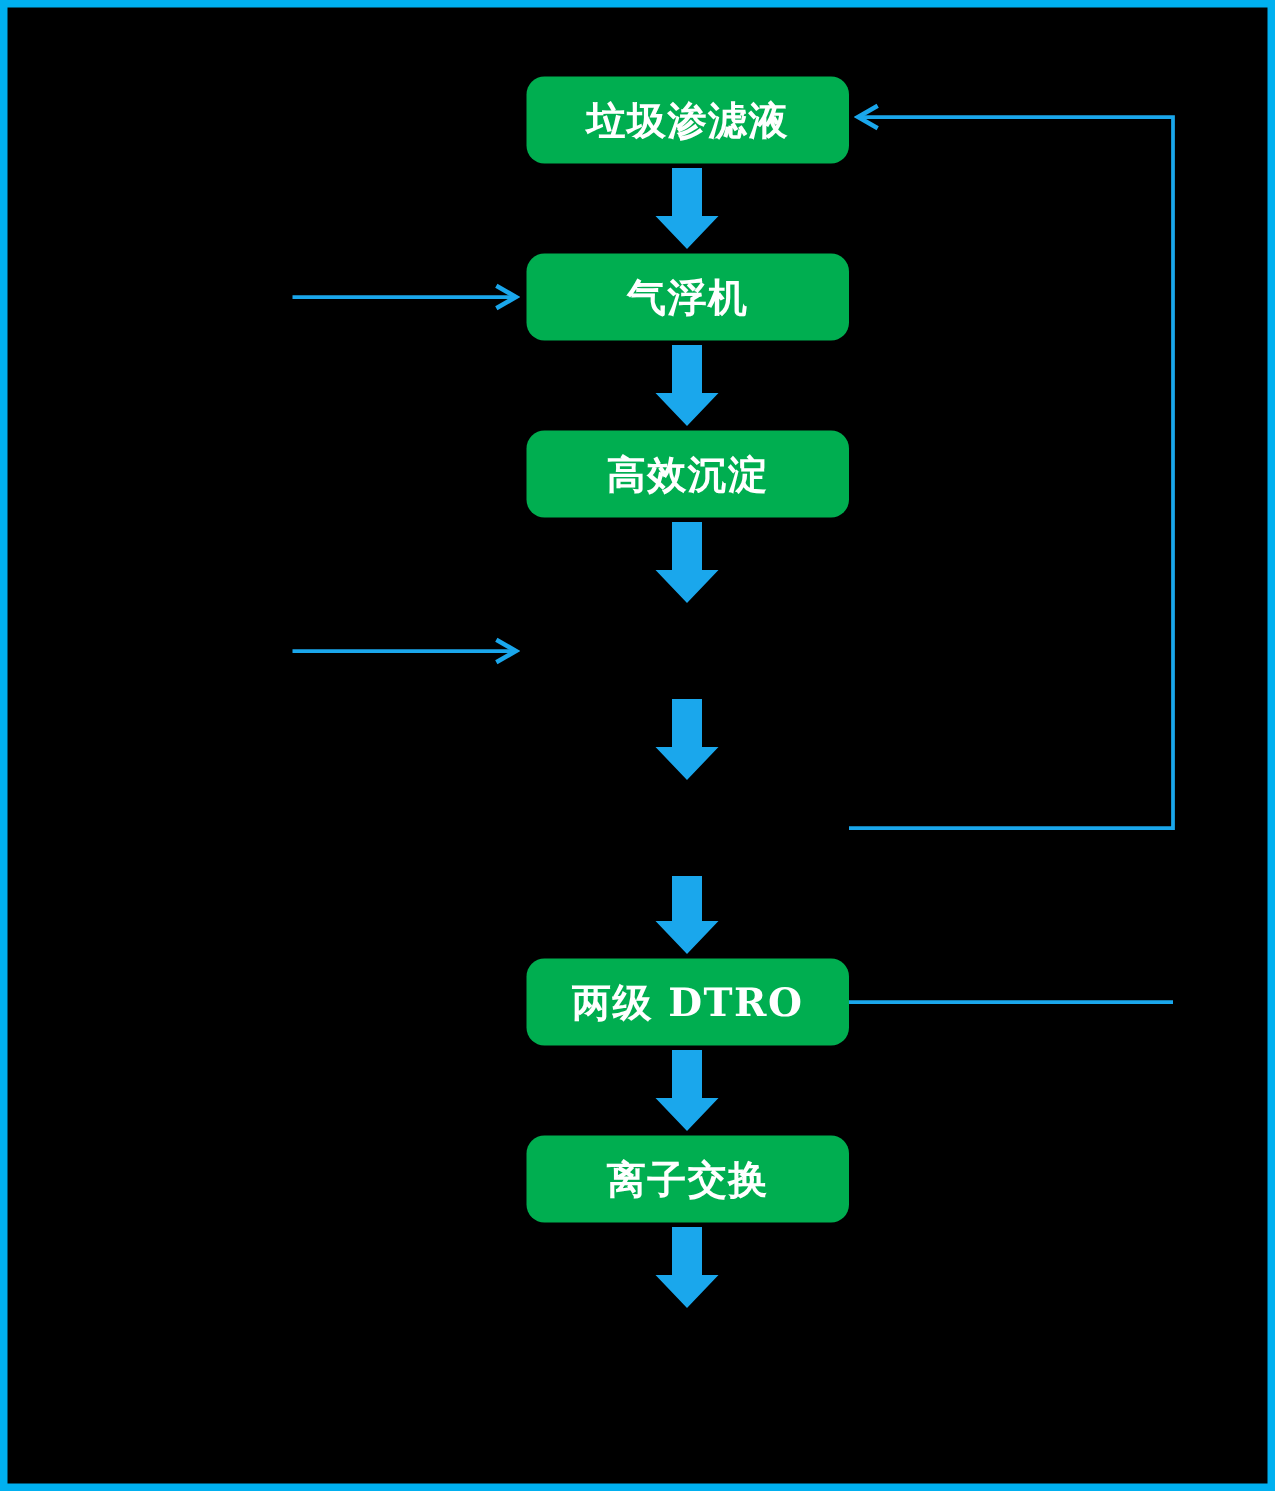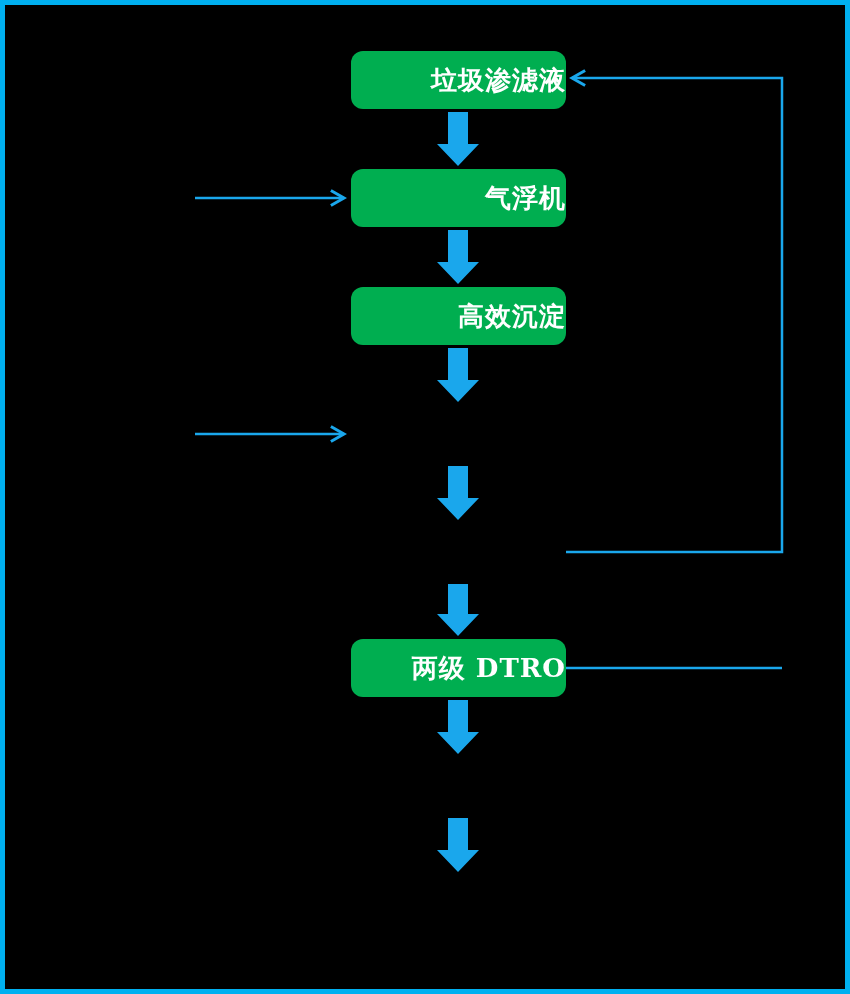--- a/index.html
+++ b/index.html
@@ -26,21 +26,21 @@
   }
   .node {
     position: absolute;
     left: 346px;          
     width: 215px;
     height: 58px;
     background: #00AE50;
     border-radius: 12px;
     display: flex;
     align-items: center;
-    justify-content: flex-end;
+    justify-content: center;
   }
   .node span {
     color: #FFFFFF;
     font-size: 26px;
     font-weight: bold;
     letter-spacing: 1px;
     white-space: nowrap;
   }
 </style>
 </head>
@@ -77,14 +77,17 @@
     </div>
   <div class="node" style="top:282px">
       <span>高效沉淀</span>
     </div>
   <div class="node" style="top:164px">
       <span>气浮机</span>
     </div>
   <div class="node" style="top:634px">
       <span>两级 DTRO</span>
     </div>
+  <div class="node" style="top:752px">
+      <span>离子交换</span>
+    </div>
 
 </div>
 
 </body></html>

